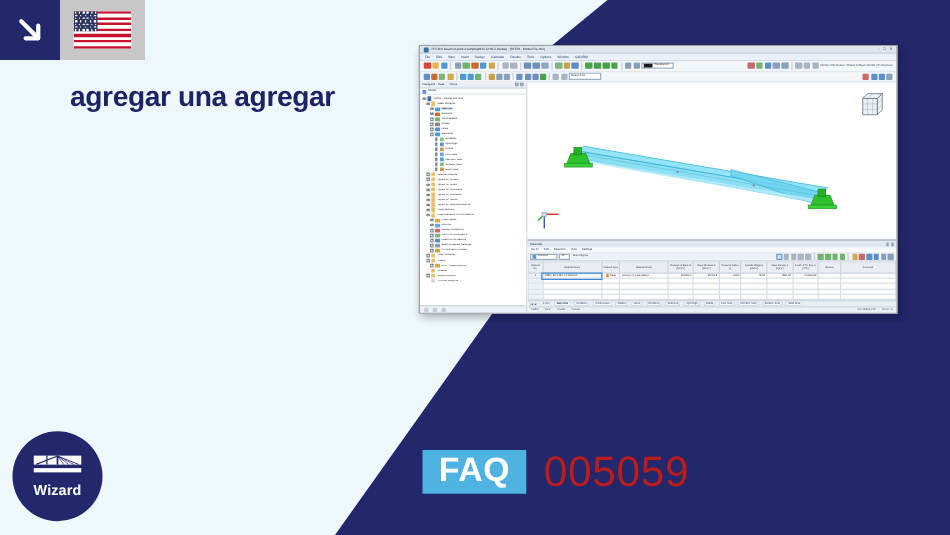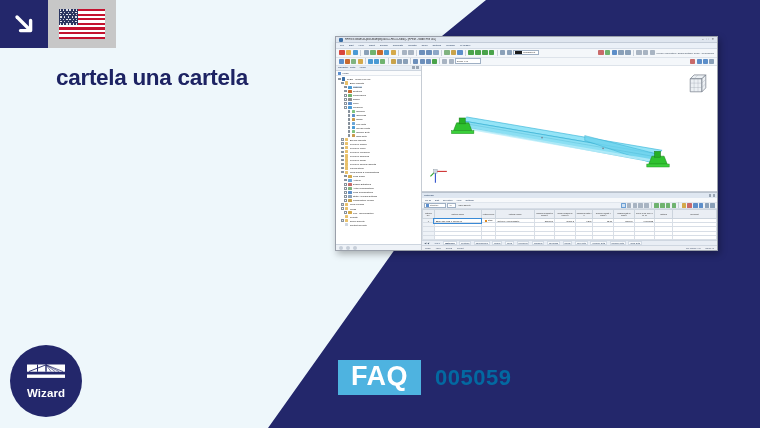--- a/index.html
+++ b/index.html
@@ -78,21 +78,21 @@
   
   #faq-row{
     position:absolute; left:338px; top:360px; display:flex;
     align-items:center; gap:14px; z-index:6;
   }
   #faq-tag{
     background:#4eb3e0; color:#ffffff; font-size:27px; font-weight:700;
     padding:3px 13px 5px 13px; line-height:1; letter-spacing:0.5px;
   }
   #faq-number{
-    color:#0369a1; font-size:22px; font-weight:700; letter-spacing:0.5px;
+    color:#b91c1c; font-size:34px; font-weight:400; letter-spacing:0.5px;
     line-height:1;
   }
 
   
   #app-window{
     position:absolute; left:335px; top:36px; width:383px; height:215px;
     background:#f2f2f2; z-index:5;
     border:1px solid #9aa0aa;
     box-shadow:2px 3px 7px rgba(0,0,0,0.30);
     font-size:2.1px; color:#333; overflow:hidden;
@@ -343,21 +343,21 @@
               <b></b>
               <b></b>
               <b></b>
             </div>
         </div>
       </div>
     </div>
   </div>
 
   <div id="headline">
-    <div>cartela una cartela</div>
+    <div>agregar una agregar</div>
   </div>
 
   <div id="dlubal-logo">
     <svg id="dlubal-mark" viewBox="0 0 40 23">
       <rect x="1" y="1.5" width="38" height="7.2" fill="#ffffff"></rect>
       <rect x="1" y="11.5" width="38" height="3.4" fill="#ffffff"></rect>
       <path d="M20 1.8 L3 8.5" stroke="#23276b" stroke-width="0.9" fill="none"></path>
       <path d="M20 1.8 L37 8.5" stroke="#23276b" stroke-width="0.7" fill="none"></path>
       <path d="M20 1.8 L29 8.5" stroke="#23276b" stroke-width="0.6" fill="none"></path>
       <path d="M20 1.8 L33 8.5" stroke="#23276b" stroke-width="0.6" fill="none"></path>

